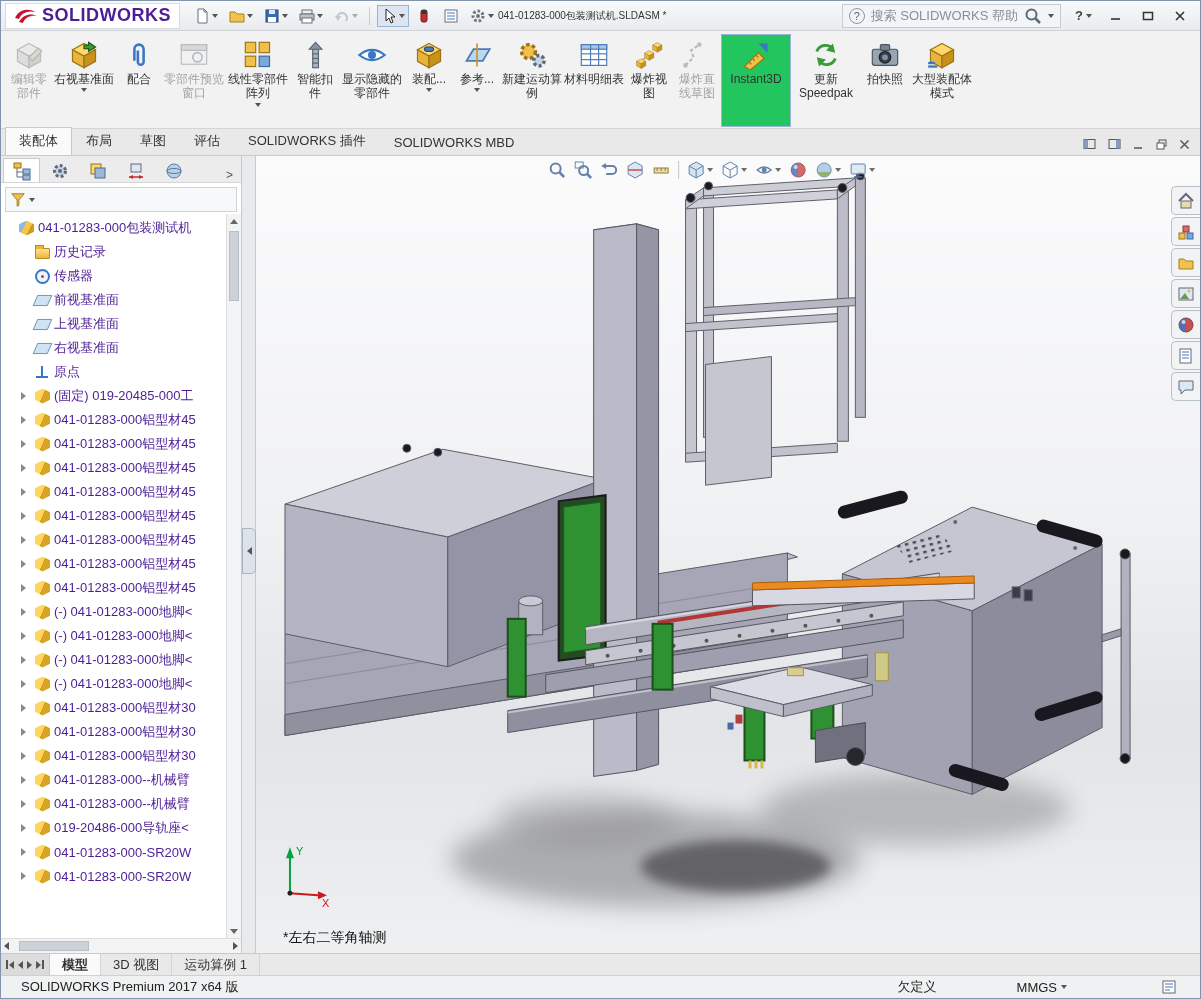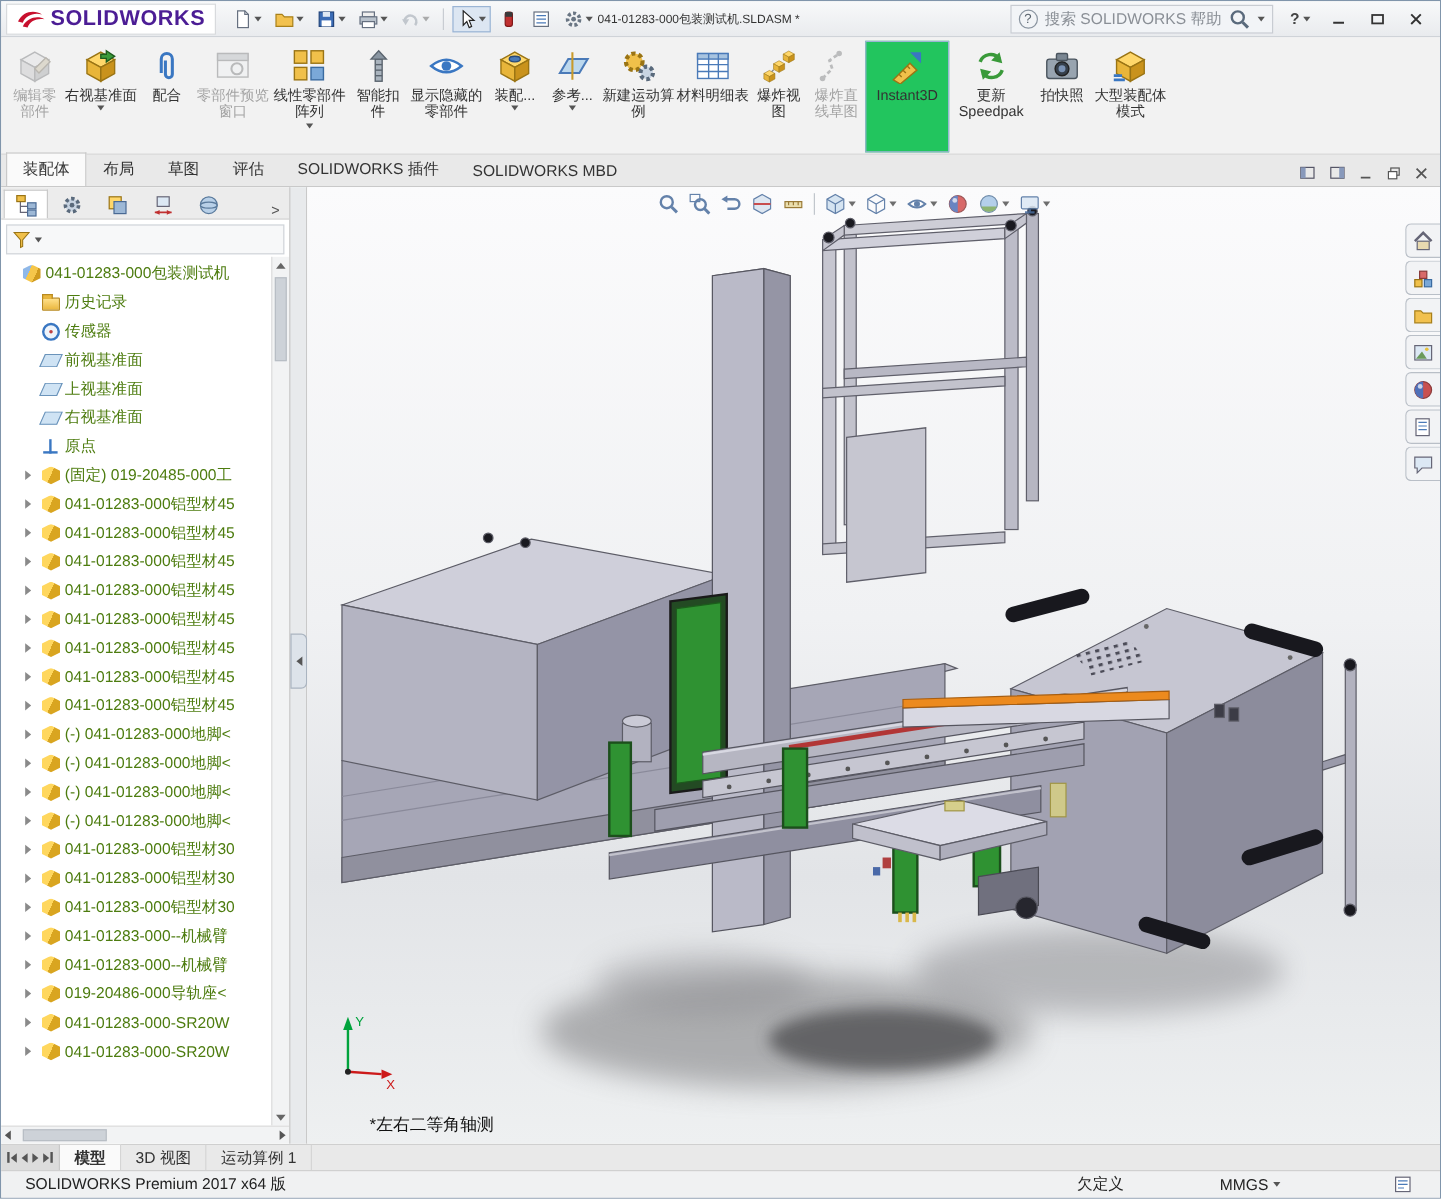--- a/index.html
+++ b/index.html
@@ -43,21 +43,21 @@
 .ptab.active{background:#fff;border-color:#c9c9c9;}
 .ptab-more{margin-left:auto;color:#555;font-size:12px;padding:0 6px;}
 .filter-row{height:25px;margin:4px 4px 2px;border:1px solid #d0d4d9;background:#f7f8f9;display:flex;align-items:center;padding:0 4px;gap:3px;flex:none;}
 .tree{flex:1;display:flex;min-height:0;}
 .tree-content{flex:1;overflow:hidden;padding-top:2px;}
 .trow{height:24px;display:flex;align-items:center;gap:4px;padding-left:4px;white-space:nowrap;overflow:hidden;}
 .trow .indent{width:12px;flex:none;}
 .texp{width:10px;flex:none;display:flex;}
 .texp.on::before{content:"";width:0;height:0;border-left:5px solid #8a8a8a;border-top:4px solid transparent;border-bottom:4px solid transparent;}
 .tico{width:15px;height:15px;flex:none;position:relative;}
-.tlabel{font-size:13px;color:#4d7c0f;}
+.tlabel{font-size:13px;color:#4c1d95;}
 .tico-assembly{background:linear-gradient(115deg,#8fb8e8 35%,#f5c64a 35% 65%,#cf9a1e 65%);clip-path:polygon(50% 0,100% 25%,100% 75%,50% 100%,0 75%,0 25%);}
 .tico-component{background:linear-gradient(115deg,#ffd75e 48%,#d9a520 48%);clip-path:polygon(50% 0,100% 25%,100% 75%,50% 100%,0 75%,0 25%);}
 .tico-folder{height:11px;margin-top:3px;background:linear-gradient(#ffe08a,#eab73e);border:1px solid #b98a20;border-radius:1px;}
 .tico-folder::before{content:"";position:absolute;top:-4px;left:-1px;width:7px;height:3px;background:#eab73e;border:1px solid #b98a20;border-bottom:none;}
 .tico-sensor{border-radius:50%;border:2px solid #3a77c2;background:#eef4fb;}
 .tico-sensor::after{content:"";position:absolute;left:4px;top:4px;width:3px;height:3px;background:#c04040;border-radius:50%;}
 .tico-note{width:12px;height:14px;background:#fff;border:1px solid #999;}
 .tico-note::after{content:"";position:absolute;left:2px;top:3px;width:6px;height:1px;background:#4a7ab8;box-shadow:0 3px 0 #4a7ab8,0 6px 0 #4a7ab8;}
 .tico-plane{background:#cfe3f4;border:1px solid #6a93ba;transform:skewX(-24deg) scaleY(.72);}
 .tico-origin::before{content:"";position:absolute;left:6px;top:1px;width:2px;height:12px;background:#3a77c2;}
@@ -74,21 +74,21 @@
 .splitter{width:15px;background:#e8eaec;border-left:1px solid #c9c9c9;border-right:1px solid #c9c9c9;position:relative;flex:none;}
 .fly{position:absolute;top:372px;left:0;width:14px;height:46px;background:#dde3ea;border:1px solid #aab4c0;border-radius:0 5px 5px 0;display:flex;align-items:center;justify-content:center;}
 
 .viewport{flex:1;position:relative;background:linear-gradient(180deg,#fbfbfc 0%,#f0f1f3 45%,#e2e4e7 72%,#eef0f1 100%);overflow:hidden;min-width:0;}
 svg.model{position:absolute;inset:0;width:100%;height:100%;}
 .hud{position:absolute;top:5px;left:50%;transform:translateX(-55%);display:flex;align-items:center;gap:8px;}
 .hudbtn{display:flex;align-items:center;gap:2px;opacity:.85;}
 .hudsep{width:1px;height:18px;background:#c0c6cc;}
 .taskpane{position:absolute;top:30px;right:0;display:flex;flex-direction:column;gap:2px;}
 .tpbtn{width:29px;height:29px;background:#f2f3f5;border:1px solid #b9bfc7;border-right:none;border-radius:5px 0 0 5px;display:flex;align-items:center;justify-content:center;}
-.view-label{position:absolute;left:52px;bottom:6px;font-size:14px;color:#111;}
+.view-label{position:absolute;left:27px;bottom:6px;font-size:14px;color:#111;}
 
 .bottom-tabs{height:22px;background:#e9e9e9;border-top:1px solid #c9c9c9;display:flex;align-items:stretch;flex:none;}
 .bnav{display:flex;align-items:center;gap:4px;background:#dcdcdc;padding:0 5px;border-right:1px solid #c9c9c9;}
 .bnavbtn{display:flex;align-items:center;gap:1px;}
 .bbar{width:2px;height:9px;background:#555;}
 .btab{padding:0 12px;display:flex;align-items:center;font-size:13px;color:#333;border-right:1px solid #d5d5d5;}
 .btab.active{background:#fafafa;font-weight:bold;}
 .statusbar{height:23px;background:#f0f1f2;border-top:1px solid #d0d0d0;display:flex;align-items:center;padding:0 20px;font-size:13px;flex:none;}
 .sb-right{margin-left:auto;display:flex;align-items:center;}
 .sb-status{margin-right:80px;color:#222;}

